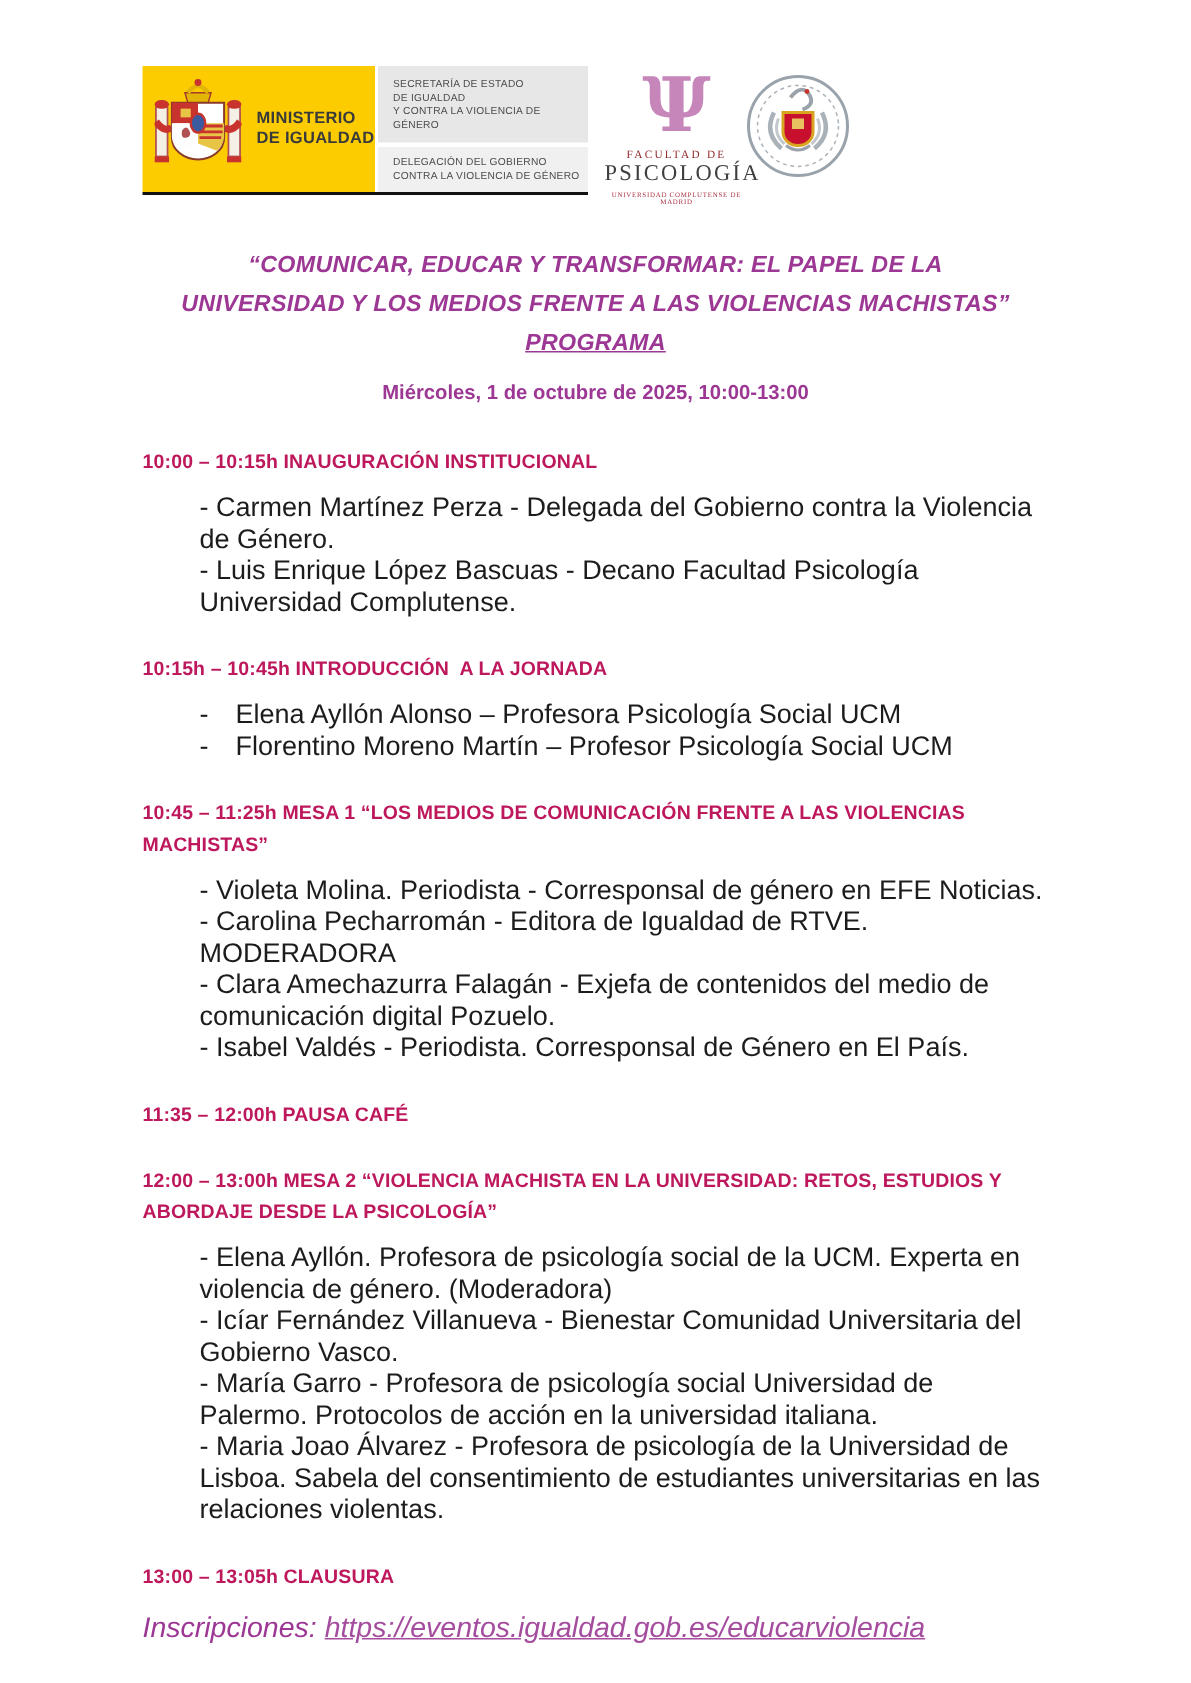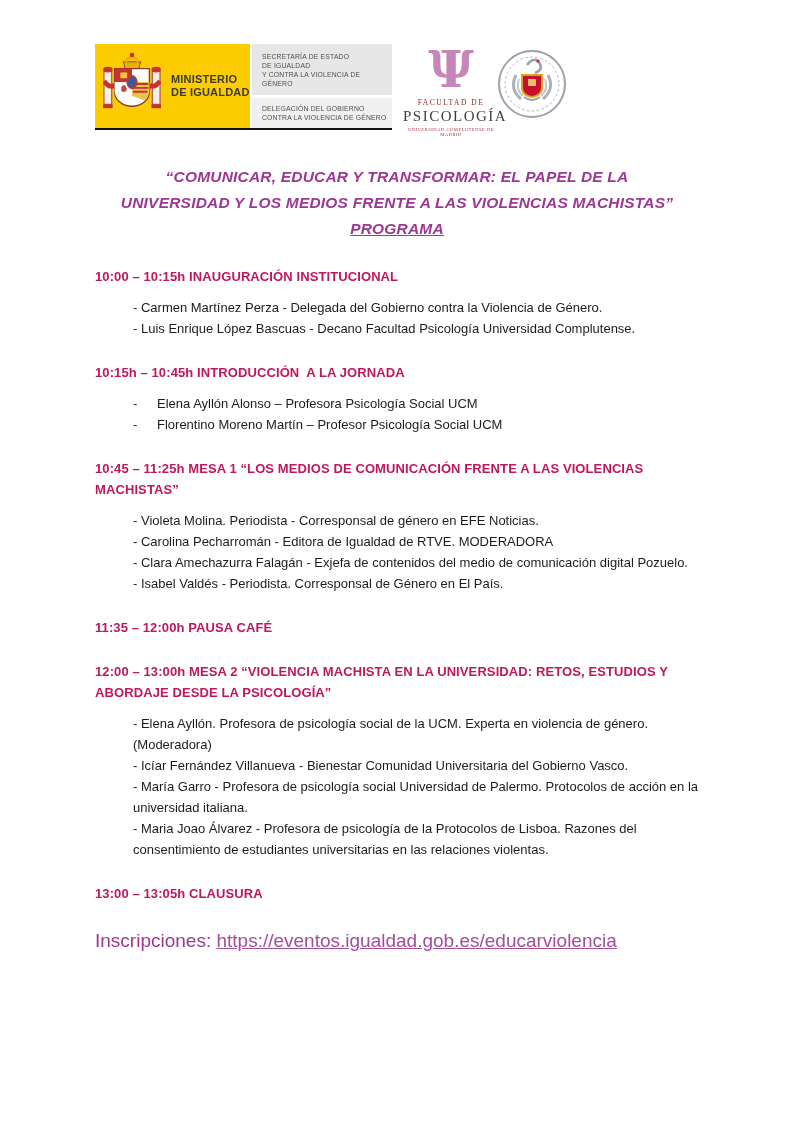--- a/index.html
+++ b/index.html
@@ -61,28 +61,28 @@
   .schedule{margin-top:24px;}
   .section{margin-top:23px;}
   .section:first-child{margin-top:0;}
   .heading{
     font-size:13px;font-weight:700;color:#be185d;line-height:21px;
     white-space:pre-wrap;letter-spacing:.1px;
   }
   .speakers{margin-top:10px;}
   .speakers:empty{display:none;}
   .speaker{
-    padding-left:38px;font-size:13px;line-height:21px;color:var(--ink);
+    padding-left:38px;font-size:18px;line-height:21px;color:var(--ink);
     white-space:pre-wrap;
   }
   .speaker.tabbed{display:flex;}
   .speaker.tabbed .dash{display:inline-block;width:24px;flex:0 0 24px;}
 
   
-  .registration{margin-top:24px;font-size:19px;line-height:26px;}
+  .registration{margin-top:12px;font-size:19px;line-height:26px;font-style:italic;}
   .registration .label{color:var(--accent);}
   .registration a{color:var(--link);text-decoration:underline;cursor:pointer;}
 </style>
 </head>
 <body>
 
 <div class="page">
 
   <div class="logos">
 
@@ -158,20 +158,21 @@
     </div>
   </div>
 
   <div class="title">
     <div>“COMUNICAR, EDUCAR Y TRANSFORMAR: EL PAPEL DE LA</div>
     <div>UNIVERSIDAD Y LOS MEDIOS FRENTE A LAS VIOLENCIAS MACHISTAS”</div>
     <div><span class="program">PROGRAMA</span></div>
   </div>
 
   <div class="when-where">
+    <div>Miércoles, 1 de octubre de 2025, 10:00-13:00</div>
   </div>
 
   <div class="schedule">
     <section class="section">
       <h2 class="heading">10:00 – 10:15h INAUGURACIÓN INSTITUCIONAL</h2>
       <div class="speakers">
           <p class="speaker">- Carmen Martínez Perza - Delegada del Gobierno contra la Violencia de Género.</p>
           <p class="speaker">- Luis Enrique López Bascuas - Decano Facultad Psicología Universidad Complutense.</p>
         </div>
     </section>
@@ -198,21 +199,21 @@
       <h2 class="heading">11:35 – 12:00h PAUSA CAFÉ</h2>
 
     </section>
 
     <section class="section">
       <h2 class="heading">12:00 – 13:00h MESA 2 “VIOLENCIA MACHISTA EN LA UNIVERSIDAD: RETOS, ESTUDIOS Y ABORDAJE DESDE LA PSICOLOGÍA”</h2>
       <div class="speakers">
           <p class="speaker">- Elena Ayllón. Profesora de psicología social de la UCM. Experta en violencia de género. (Moderadora)</p>
           <p class="speaker">- Icíar Fernández Villanueva - Bienestar Comunidad Universitaria del Gobierno Vasco.</p>
           <p class="speaker">- María Garro - Profesora de psicología social Universidad de Palermo. Protocolos de acción en la universidad italiana.</p>
-          <p class="speaker">- Maria Joao Álvarez - Profesora de psicología de la Protocolos de Lisboa. Razones del consentimiento de estudiantes universitarias en las relaciones violentas.</p>
+          <p class="speaker">- Maria Joao Álvarez - Profesora de psicología de la Universidad de Lisboa. Sabela del consentimiento de estudiantes universitarias en las relaciones violentas.</p>
         </div>
     </section>
 
     <section class="section">
       <h2 class="heading">13:00 – 13:05h CLAUSURA</h2>
 
     </section>
   </div>
 
   <p class="registration">

